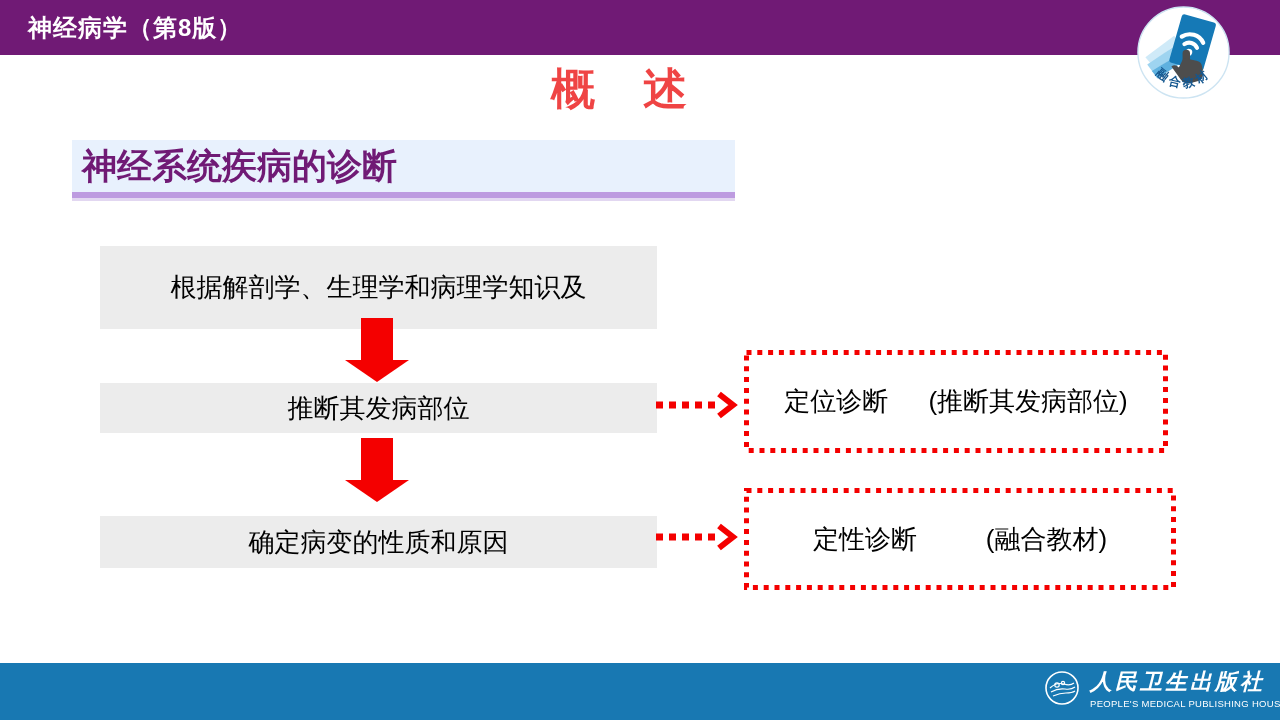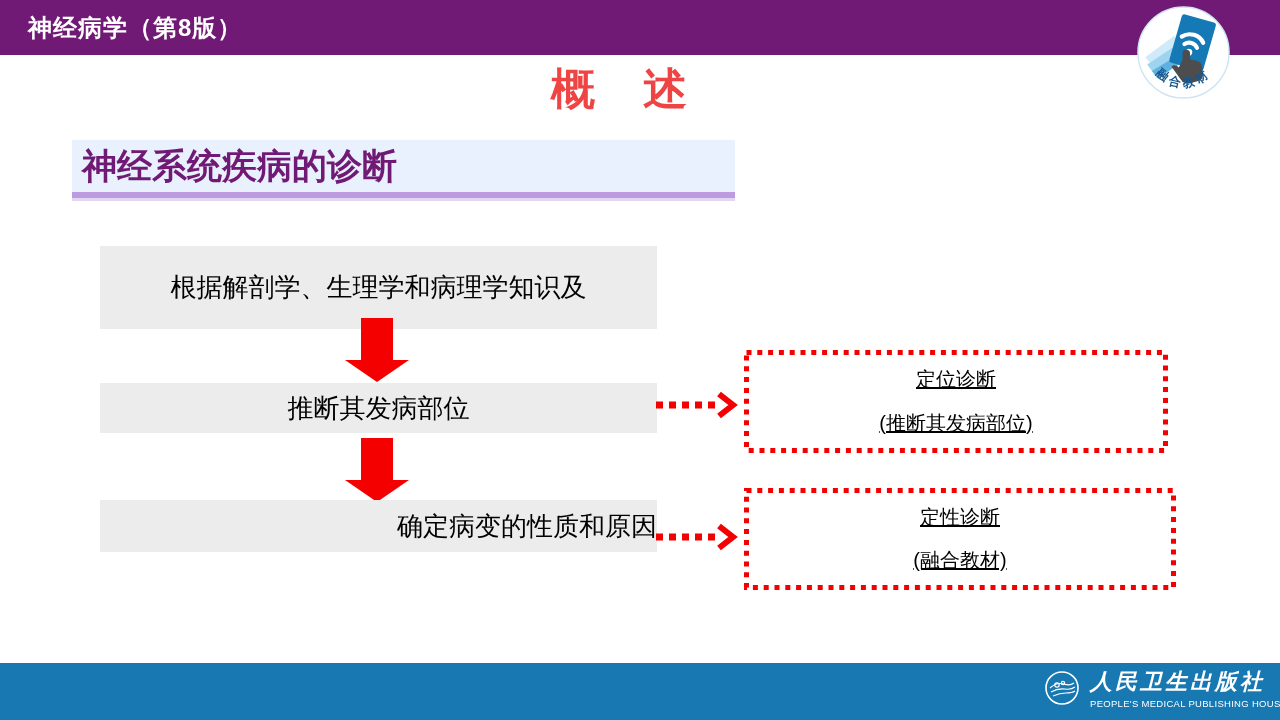--- a/index.html
+++ b/index.html
@@ -25,36 +25,36 @@
     color:#701a75;font-size:35px;font-weight:bold;}
   .section-underline{position:absolute;left:72px;top:192px;width:663px;height:6px;background:#BD9BE0;}
   .section-underline2{position:absolute;left:72px;top:198px;width:663px;height:3px;background:#E2D7F1;}
 
   
   .flow-box{position:absolute;left:100px;width:557px;background:#ECECEC;color:#000;
     display:flex;flex-direction:column;justify-content:space-evenly;align-items:center;
     font-size:26px;text-align:center;}
   .flow-box-1{top:210px;height:83px;margin-top:36px;}
   .flow-box-2{top:383px;height:50px;}
-  .flow-box-3{top:500px;height:52px;align-items:flex-end;}
+  .flow-box-3{top:516px;height:52px;}
   .flow-line{white-space:nowrap;}
 
   
   .down-arrow{position:absolute;left:344px;width:66px;height:64px;}
   .down-arrow-1{top:318px;}
   .down-arrow-2{top:438px;}
 
   
   .dotted-arrow{position:absolute;left:656px;width:82px;height:28px;}
   .dotted-arrow-1{top:391px;}
   .dotted-arrow-2{top:523px;}
 
   
-  .callout{position:absolute;left:744px;color:#000;display:flex;flex-direction:column;
-    justify-content:space-evenly;align-items:center;font-size:20px;text-align:center;background:#fff;text-decoration:underline;}
+  .callout{position:absolute;left:744px;color:#000;display:flex;flex-direction:row;
+    justify-content:space-evenly;align-items:center;font-size:26px;text-align:center;background:#fff;}
   .callout-1{top:350px;width:424px;height:103px;}
   .callout-2{top:488px;width:432px;height:102px;}
   .callout svg{position:absolute;left:0;top:0;}
   .callout .flow-line{position:relative;z-index:1;}
 
   
   .footer{position:absolute;left:0;top:663px;width:1280px;height:57px;background:#1878B2;}
   .publisher{position:absolute;left:1042px;top:667px;display:flex;align-items:center;}
   .publisher-text{margin-left:8px;color:#fff;}
   .publisher-cn{font-size:22px;font-weight:bold;letter-spacing:3px;font-style:italic;

